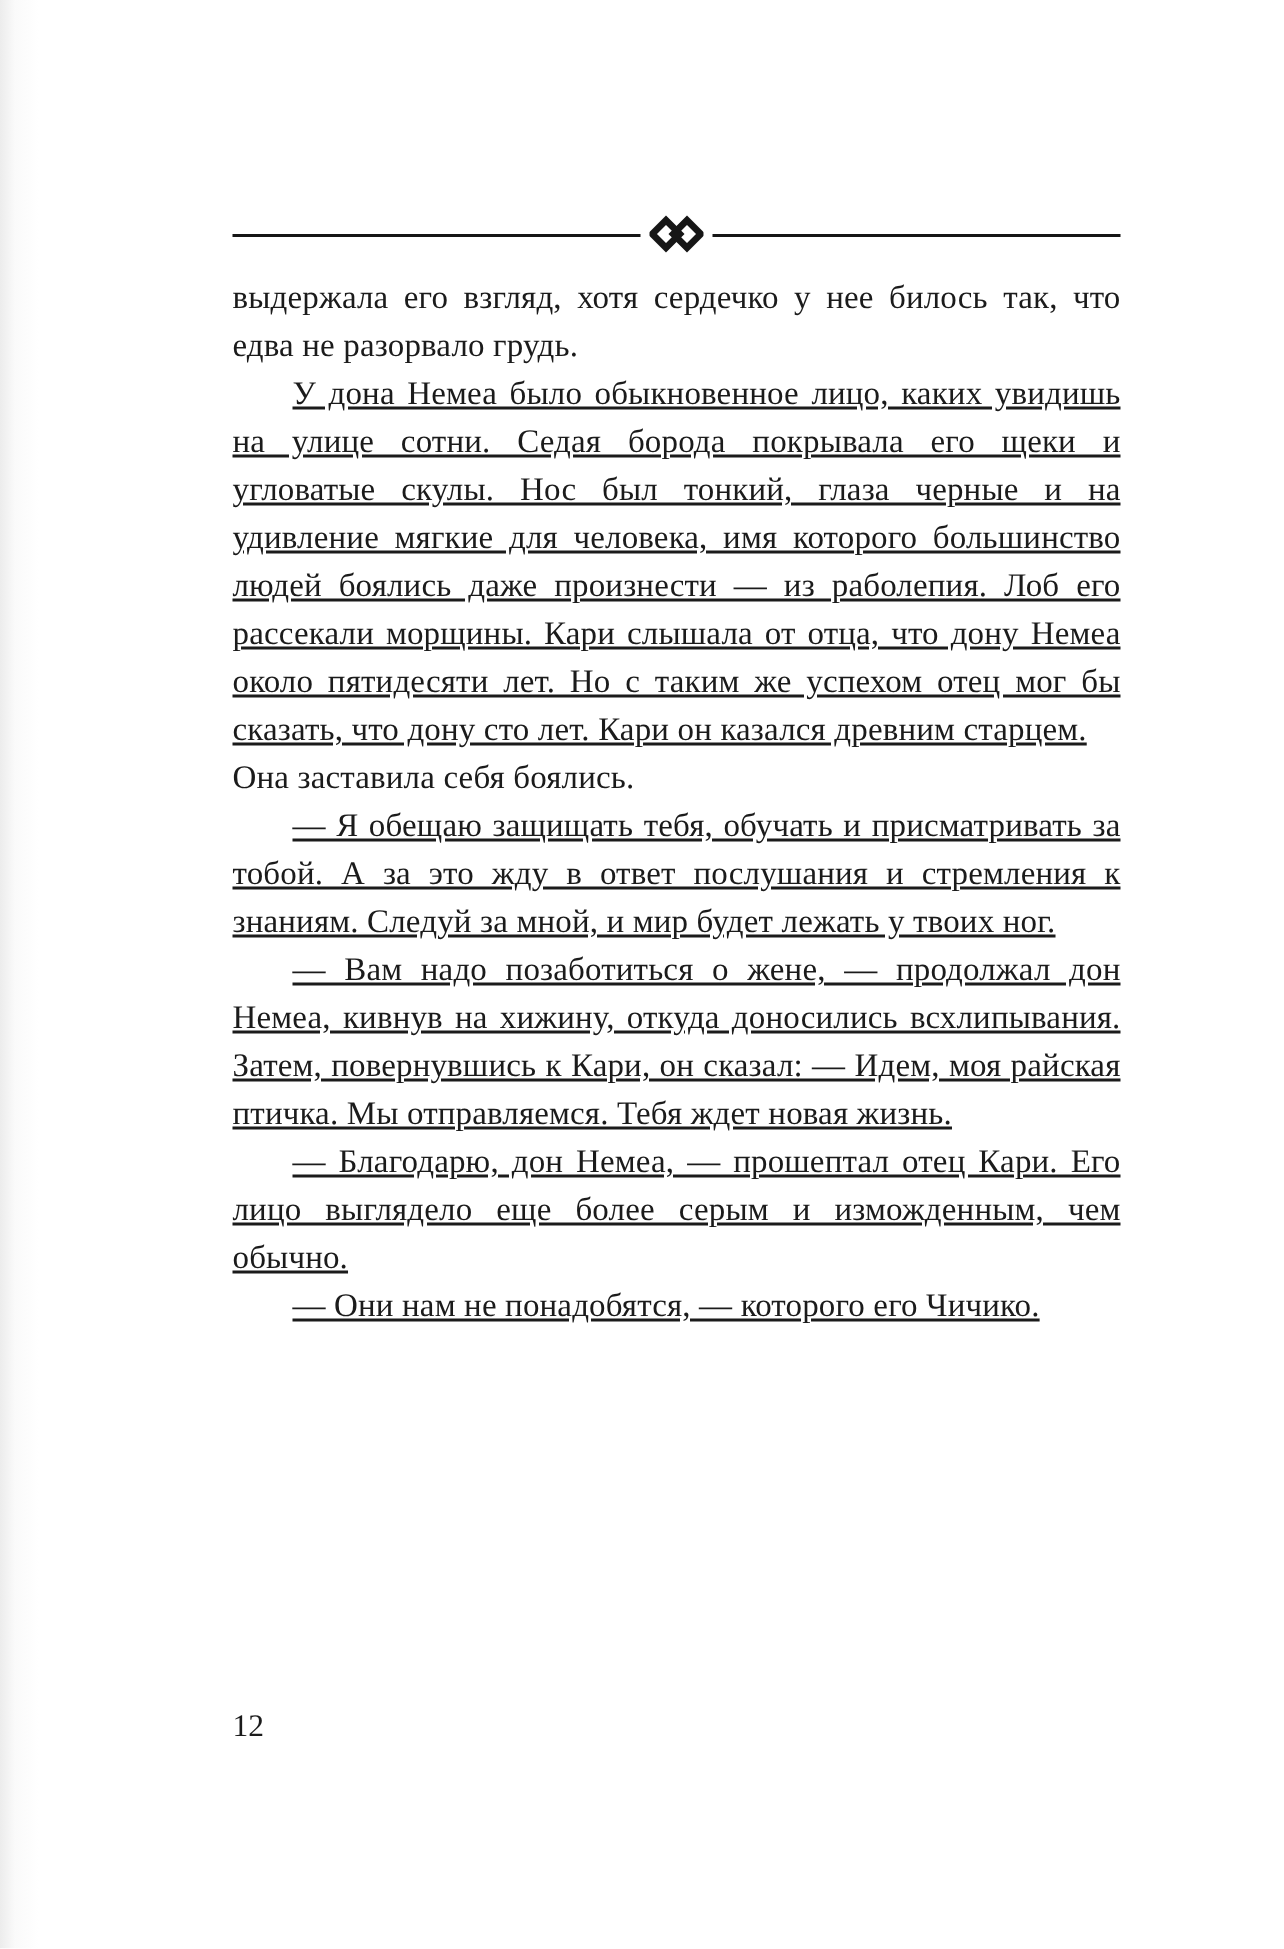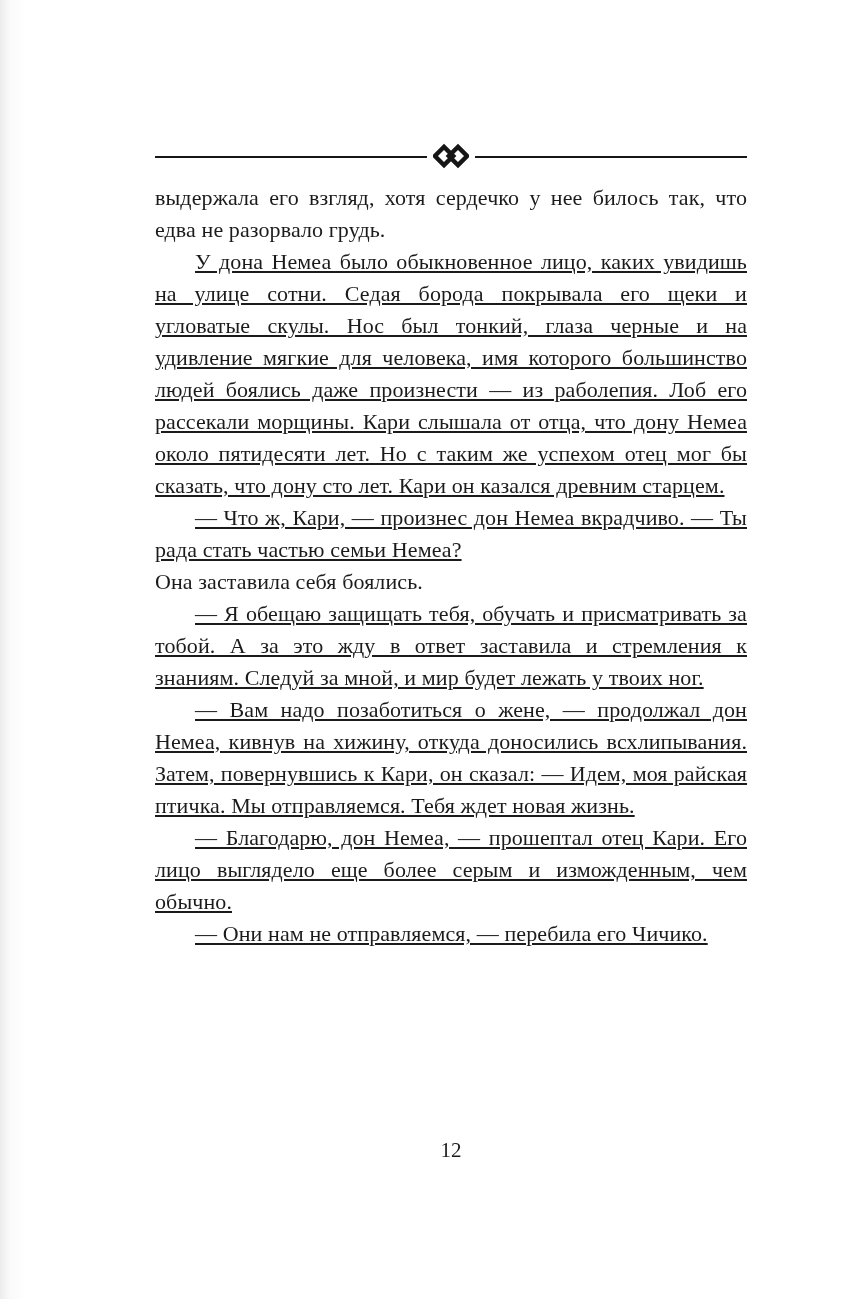--- a/index.html
+++ b/index.html
@@ -56,21 +56,21 @@
   }
   .para.indent {
     text-indent: 40px;
     text-decoration: underline;
   }
   .page-number {
     position: absolute;
     top: 1138px;
     left: 155px;
     width: 592px;
-    text-align: center;
+    text-align: left;
     font-size: 21px;
     color: #1b1b1b;
   }
 </style>
 </head>
 <body>
 
 <div class="page">
 
   <header class="ornament-row">
@@ -82,23 +82,22 @@
           <rect x="18.5" y="9.5" width="13" height="13" transform="rotate(45 25 16)"></rect>
         </g>
       </svg>
     </span>
     <span class="rule"></span>
   </header>
 
   <main class="text-block">
       <p class="para">выдержала его взгляд, хотя сердечко у нее билось так, что едва не разорвало грудь.</p>
       <p class="para indent">У дона Немеа было обыкновенное лицо, каких увидишь на улице сотни. Седая борода покрывала его щеки и угловатые скулы. Нос был тонкий, глаза черные и на удивление мягкие для человека, имя которого большинство людей боялись даже произнести — из раболепия. Лоб его рассекали морщины. Кари слышала от отца, что дону Немеа около пятидесяти лет. Но с таким же успехом отец мог бы сказать, что дону сто лет. Кари он казался древним старцем.</p>
-      <p class="para indent">— Что ж, Кари, — произнес дон Немеа вкрадчиво. — Ты рада стать частью семьи Немеа?</p>
       <p class="para">Она заставила себя боялись.</p>
-      <p class="para indent">— Я обещаю защищать тебя, обучать и присматривать за тобой. А за это жду в ответ заставила и стремления к знаниям. Следуй за мной, и мир будет лежать у твоих ног.</p>
+      <p class="para indent">— Я обещаю защищать тебя, обучать и присматривать за тобой. А за это жду в ответ послушания и стремления к знаниям. Следуй за мной, и мир будет лежать у твоих ног.</p>
       <p class="para indent">— Вам надо позаботиться о жене, — продолжал дон Немеа, кивнув на хижину, откуда доносились всхлипывания. Затем, повернувшись к Кари, он сказал: — Идем, моя райская птичка. Мы отправляемся. Тебя ждет новая жизнь.</p>
       <p class="para indent">— Благодарю, дон Немеа, — прошептал отец Кари. Его лицо выглядело еще более серым и изможденным, чем обычно.</p>
-      <p class="para indent">— Они нам не отправляемся, — перебила его Чичико.</p>
+      <p class="para indent">— Они нам не понадобятся, — которого его Чичико.</p>
     </main>
 
   <footer class="page-number">12</footer>
 
 </div>
 
 </body></html>

